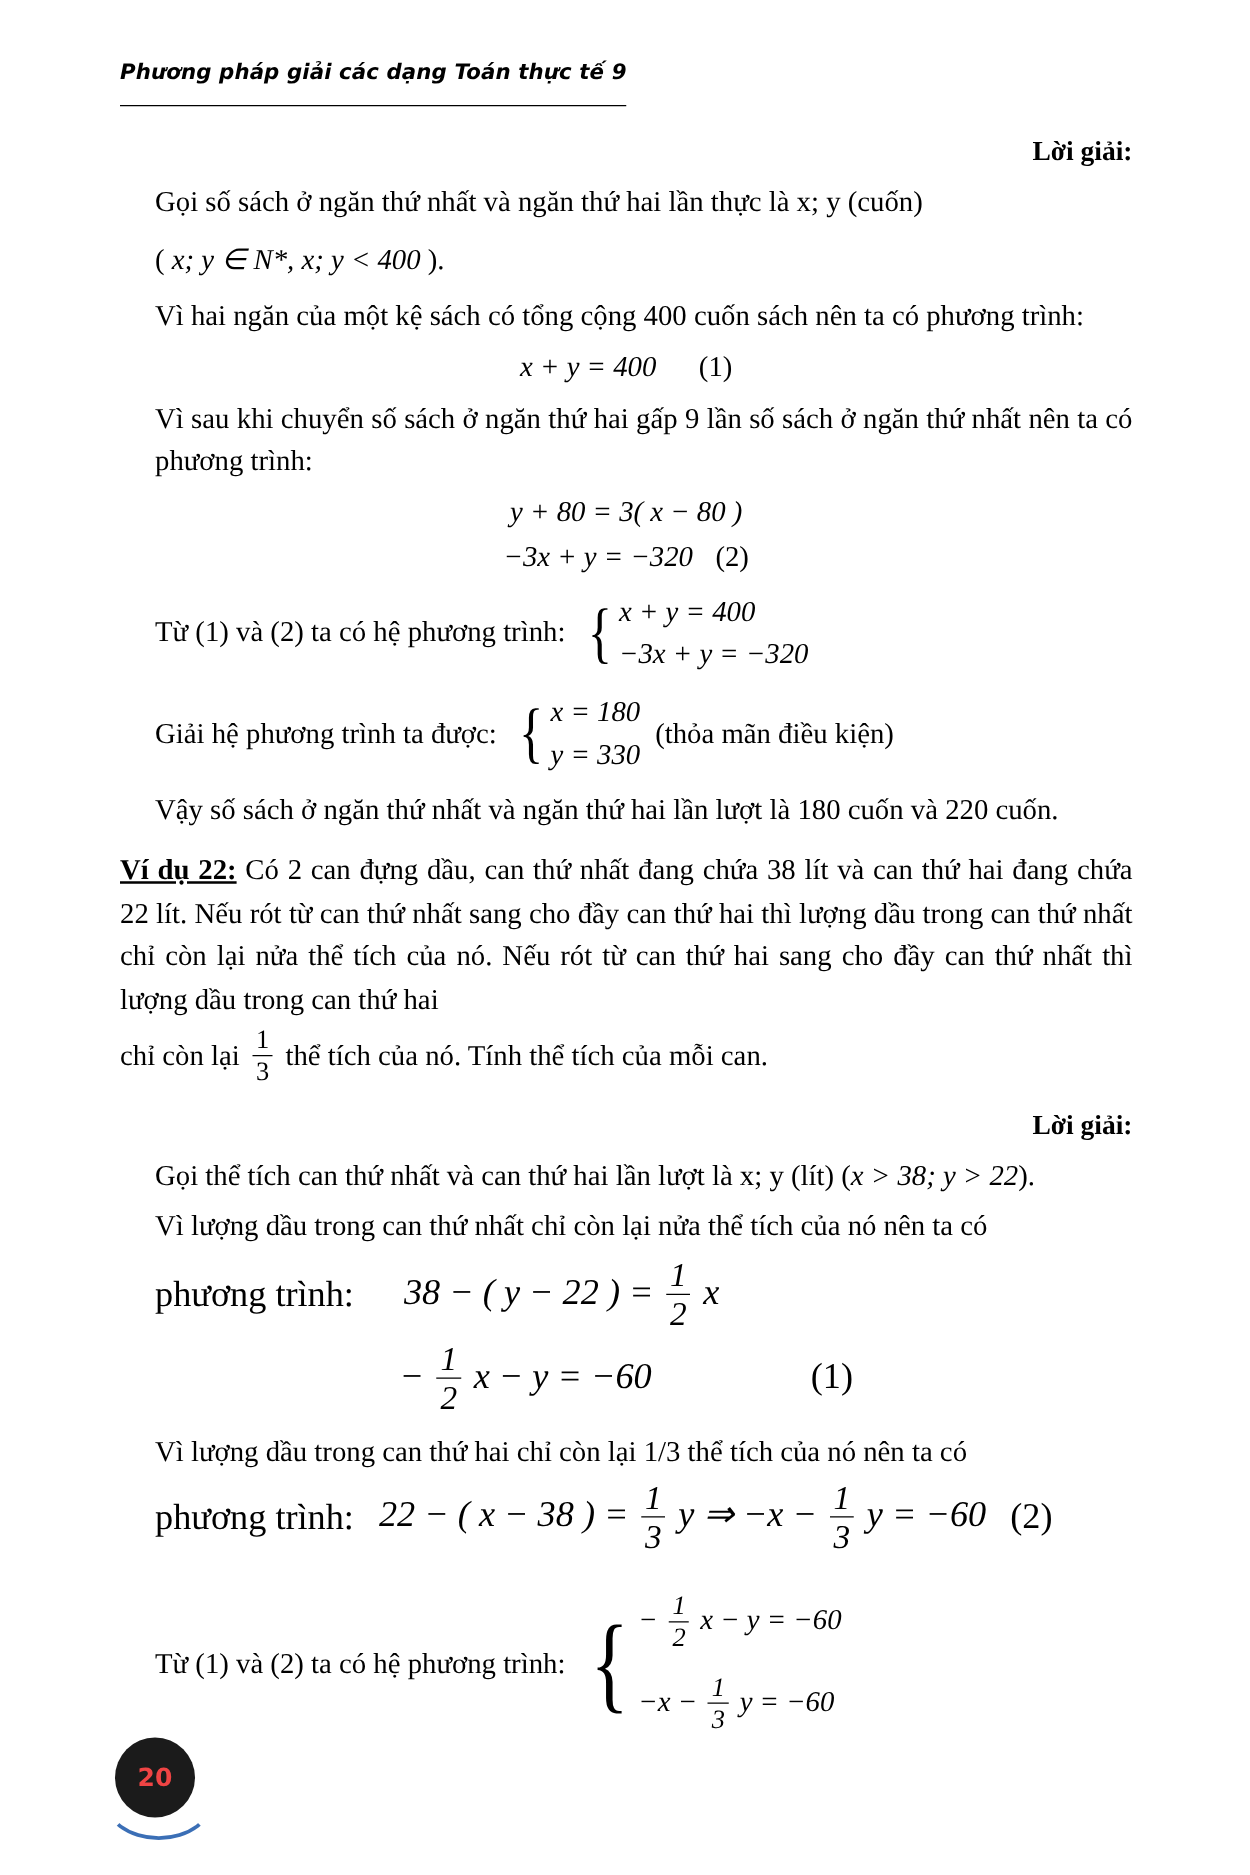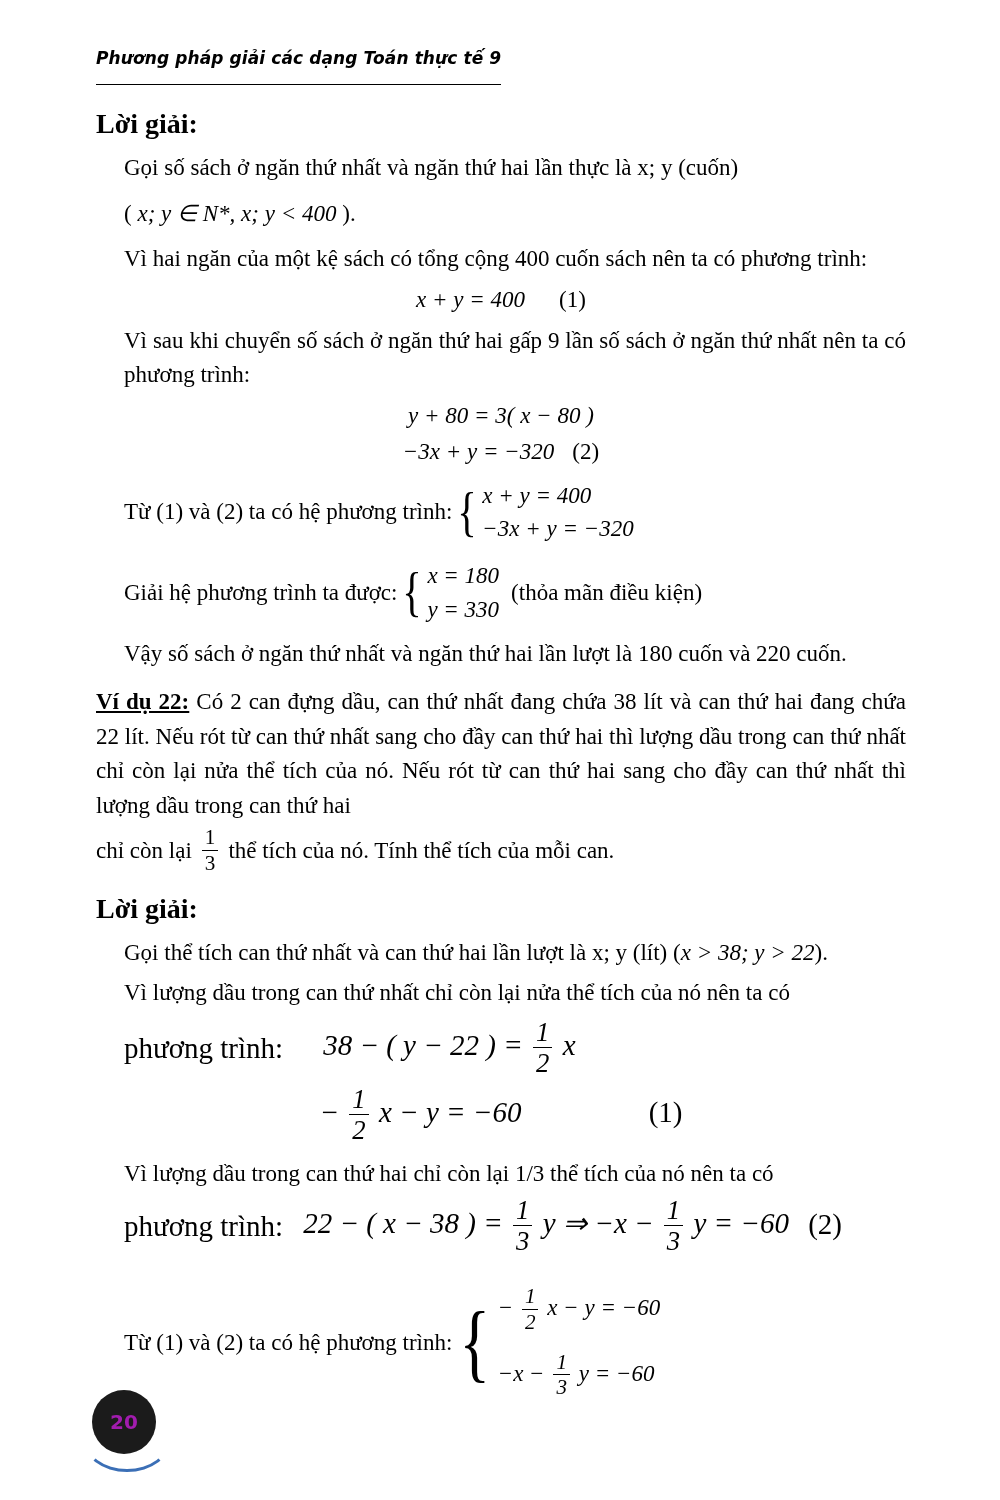--- a/index.html
+++ b/index.html
@@ -43,23 +43,23 @@
 
   .para {
     font-size: 23px;
     line-height: 1.5;
     text-align: justify;
     margin: 11px 0 0 0;
     padding-left: 28px;
   }
   .para.noindentpad { padding-left: 0; }
   .loigiai {
-    font-size: 28px;
+    font-size: 22px;
     font-weight: bold;
-    text-align: left;
+    text-align: right;
     margin: 8px 0 4px 0;
     font-family: "Liberation Serif", serif;
   }
   .eq {
     text-align: center;
     font-size: 23px;
     margin: 10px 0 6px 0;
     font-style: italic;
   }
   .eq .tag { font-style: normal; display: inline-block; margin-left: 34px; }
@@ -98,21 +98,21 @@
   .sys .rows { display: inline-block; }
   .sys .rows > div { white-space: nowrap; line-height: 1.45; }
 
   .inline-row {
     font-size: 23px;
     display: flex;
     align-items: center;
     margin: 14px 0 6px 0;
     padding-left: 28px;
   }
-  .inline-row .lead { margin-right: 2px; }
+  .inline-row .lead { margin-right: 15px; }
   .inline-row .trail { margin-left: 12px; }
 
   .vidu-label { font-weight: bold; text-decoration: underline; }
 
   .eq-row {
     display: flex;
     align-items: center;
     font-size: 29px;
     margin: 8px 0;
     padding-left: 28px;
@@ -151,21 +151,21 @@
       repeating-conic-gradient(#1b1b1b 0deg 12deg, transparent 12deg 24deg);
     z-index: -1;
   }
   .gear-num {
     position: absolute;
     left: 0; top: 0;
     width: 64px; height: 64px;
     display: flex;
     align-items: center;
     justify-content: center;
-    color: #a21caf;
+    color: #ef4444;
     font-family: "DejaVu Sans", sans-serif;
     font-weight: bold;
     font-size: 20px;
   }
   .arc {
     position: absolute;
     left: -10px;
     top: 14px;
     width: 84px;
     height: 62px;

